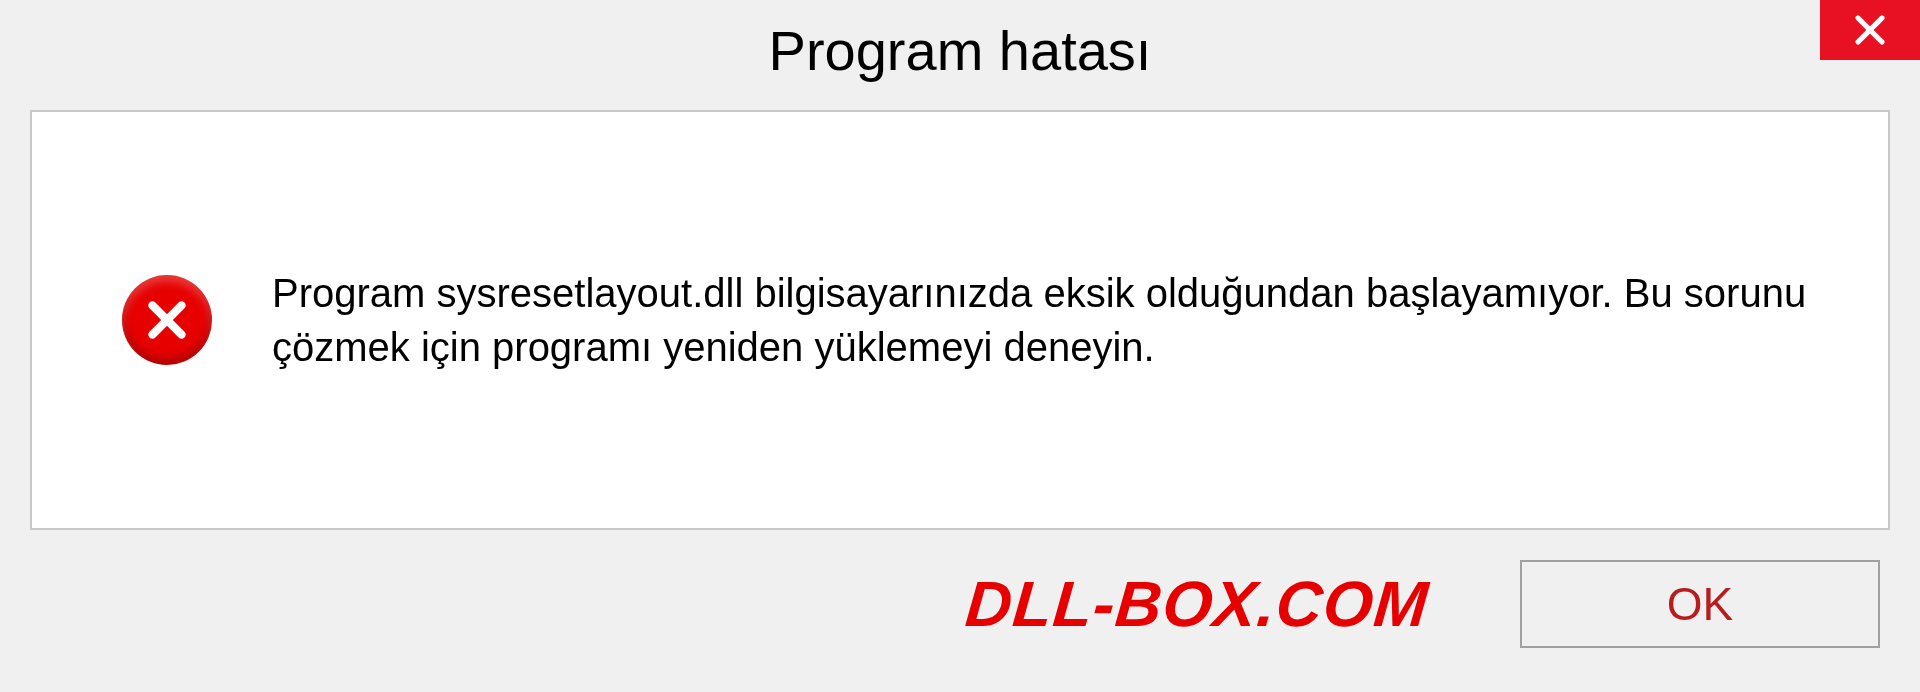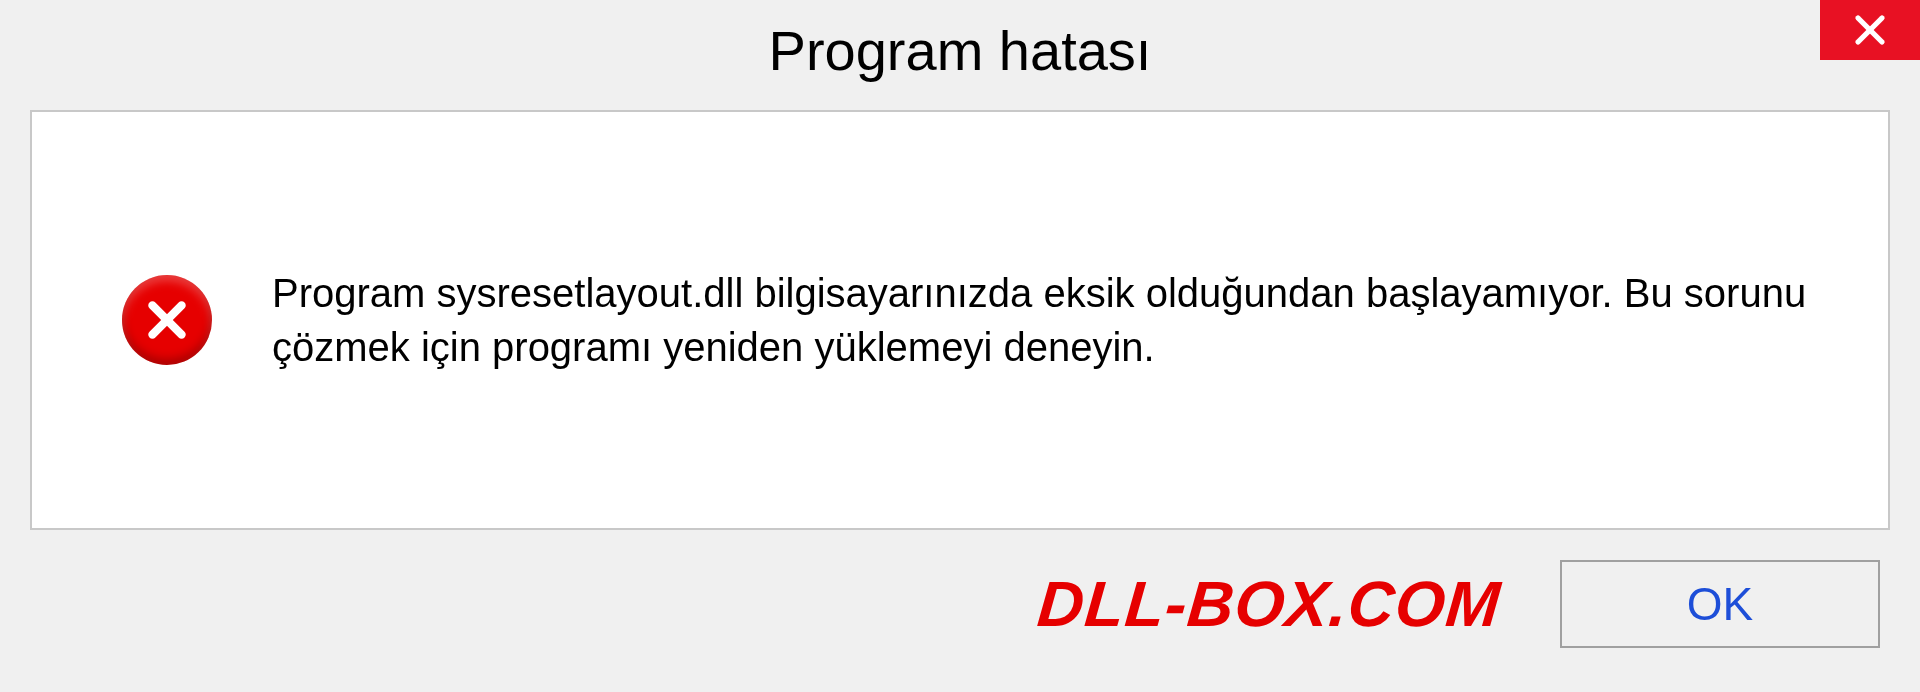--- a/index.html
+++ b/index.html
@@ -85,30 +85,31 @@
     .watermark {
       font-family: Impact, "Arial Black", sans-serif;
       font-size: 64px;
       font-weight: 900;
       font-style: italic;
       color: #E60000;
       letter-spacing: 1px;
       transform: skewX(-5deg);
     }
     .ok-btn {
-      width: 320px;
+      width: 360px;
       height: 88px;
       background: #f0f0f0;
       border: 2px solid #a0a0a0;
       font-size: 46px;
-      color: #1d4ed8;
+      color: #b91c1c;
       display: flex;
       align-items: center;
       justify-content: center;
       cursor: pointer;
+      margin-left: 32px;
     }
   </style>
 </head>
 <body>
 
 <div class="titlebar">
   <div class="title-text">Program hatası</div>
   <div class="close-btn">
     <svg viewBox="0 0 24 24">
       <line x1="4" y1="4" x2="20" y2="20" stroke="#fff" stroke-width="3.5" stroke-linecap="round"></line>

